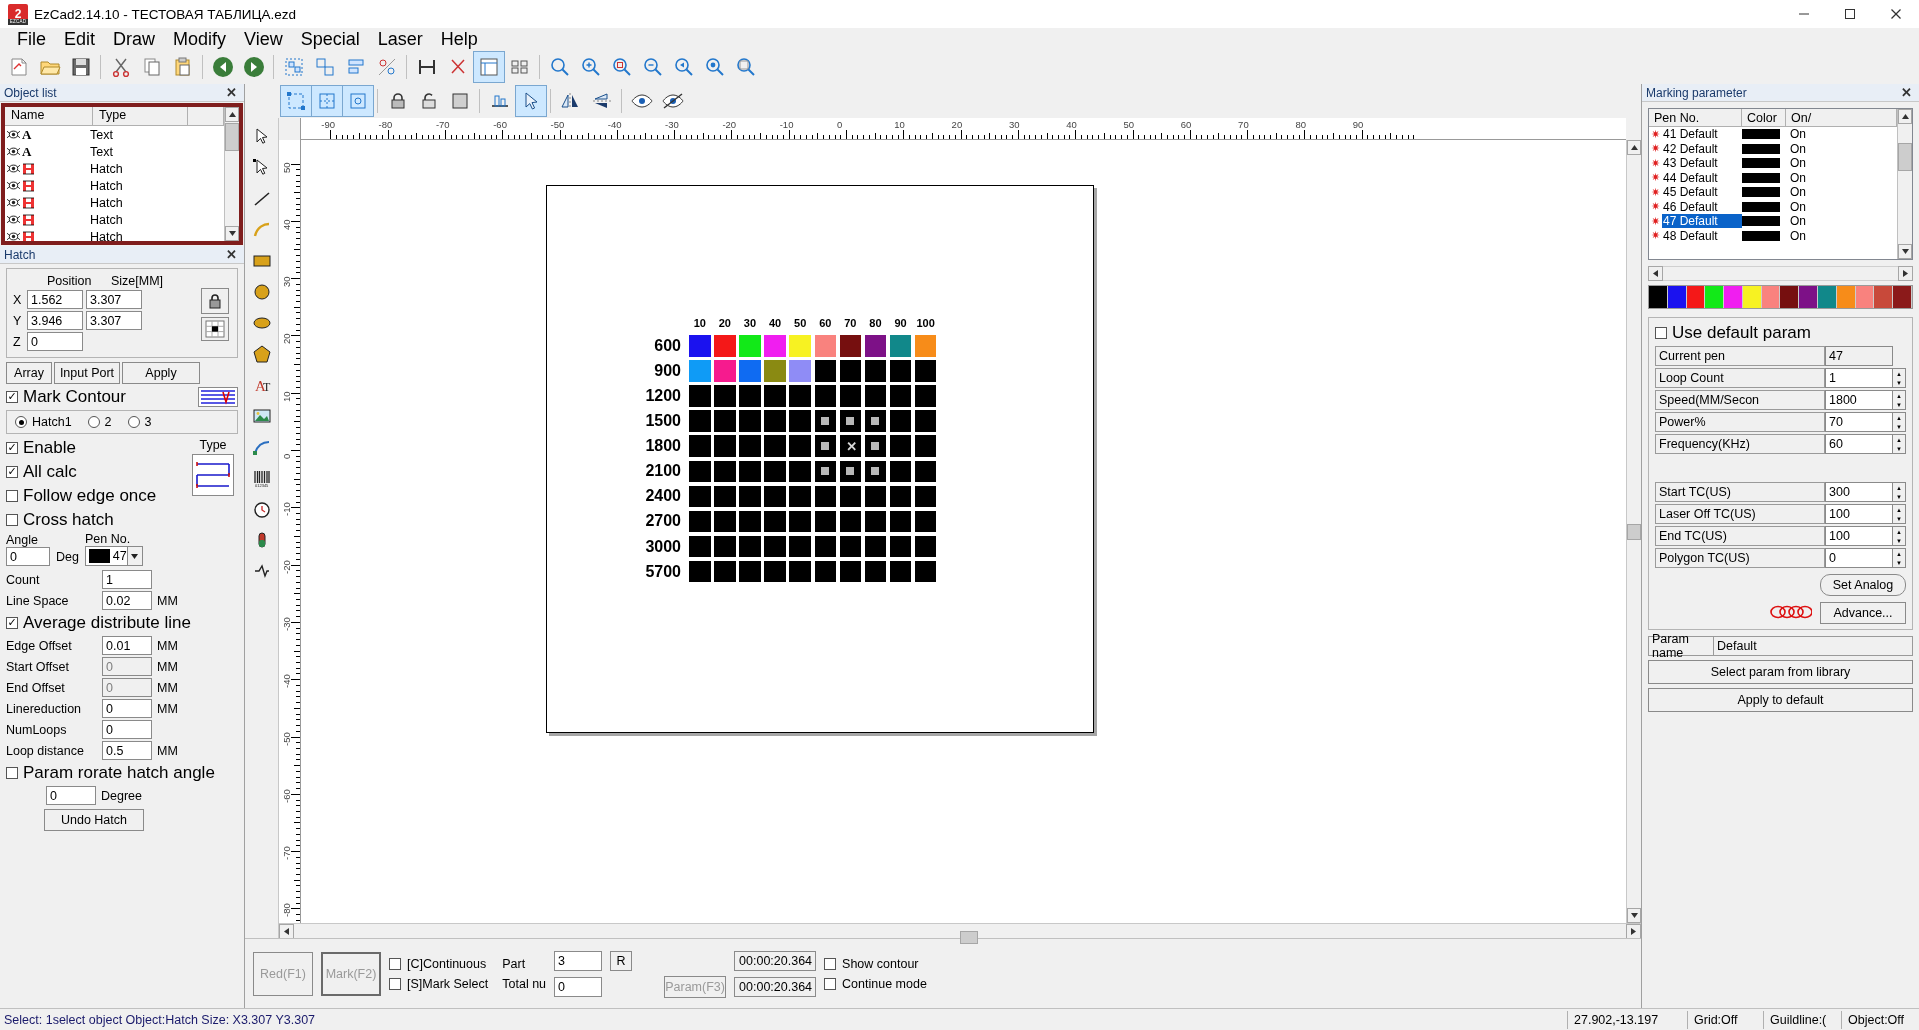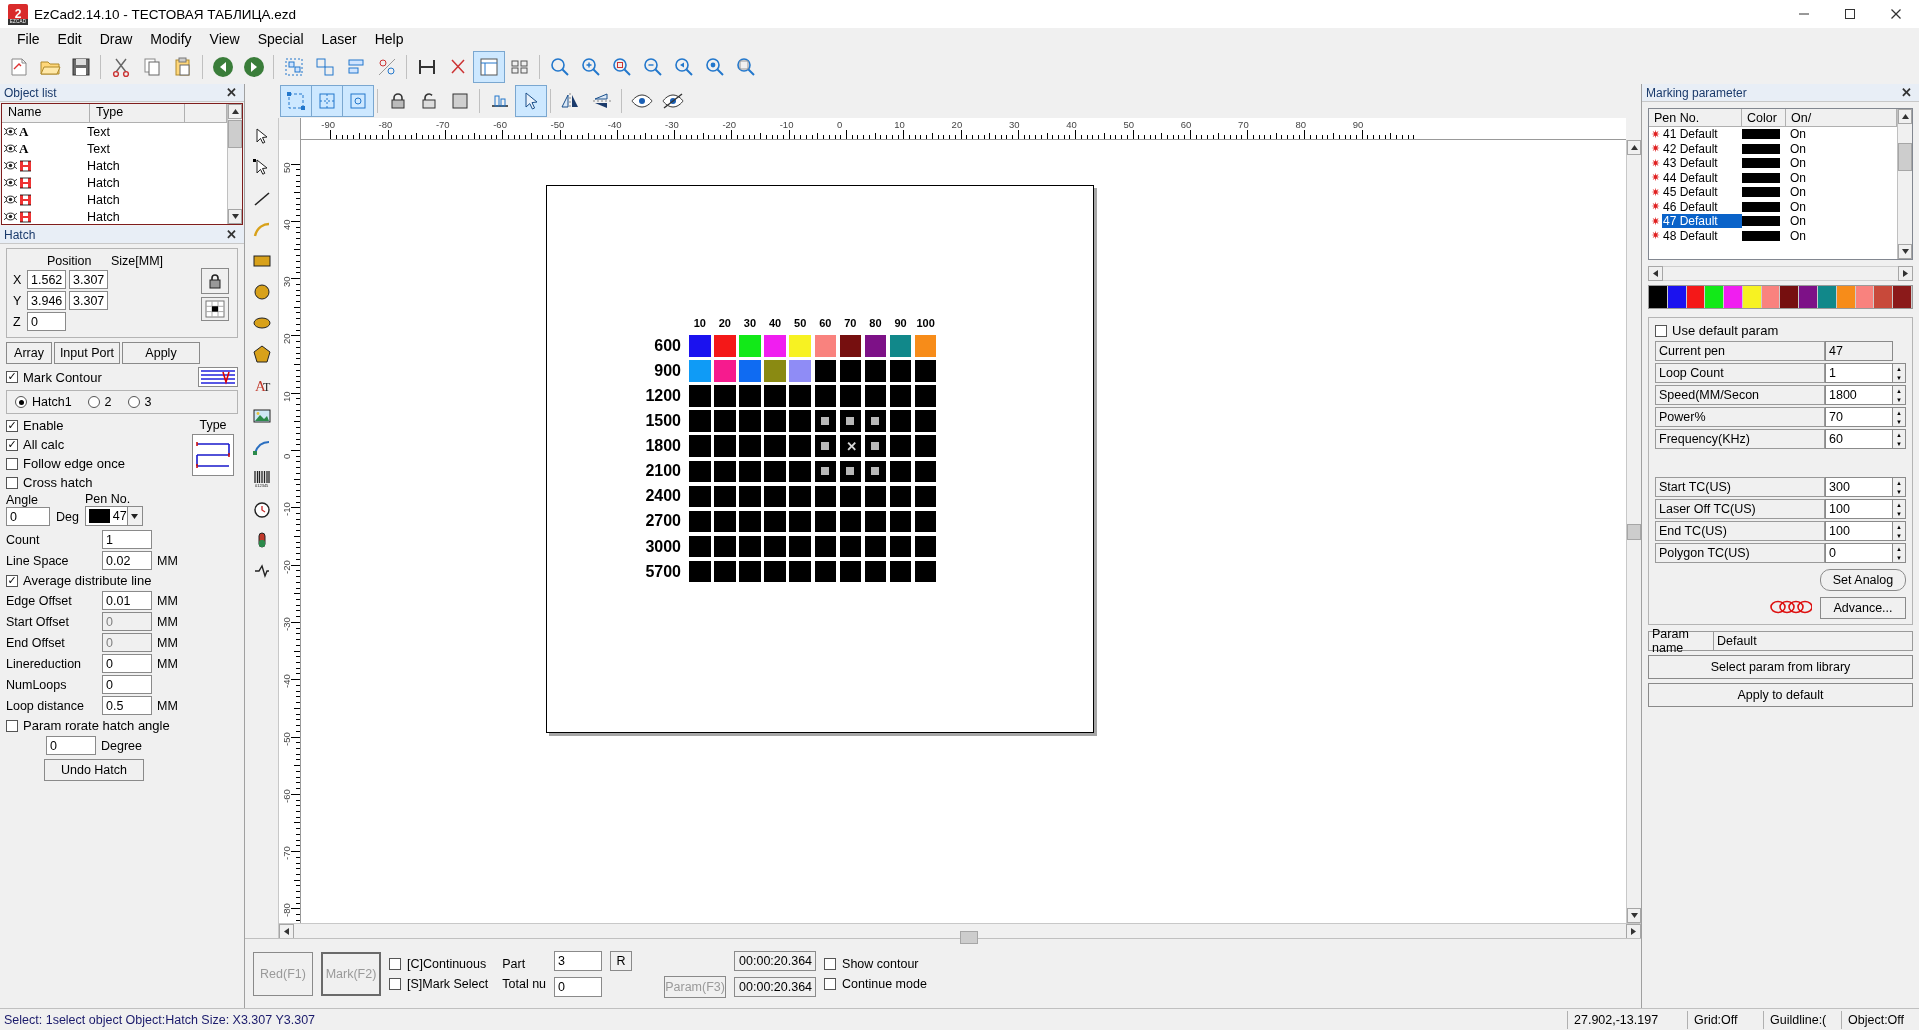--- a/index.html
+++ b/index.html
@@ -21,38 +21,38 @@
      display:flex; align-items:center; justify-content:center; line-height:1; }
   .title-icon .cap { position:absolute; left:0; right:0; bottom:-1px; height:6px; background:#333;
      color:#fff; font-size:4.5px; text-align:center; line-height:6px; letter-spacing:.2px;}
   .title-text { font-size:13.5px; color:#000; }
   .winbtns { margin-left:auto; display:flex; height:28px; }
   .winbtn { width:46px; height:28px; display:flex; align-items:center; justify-content:center; }
   .winbtn svg { display:block; }
 
   
   .menubar { height:22px; background:#f0f0f0; display:flex; align-items:center; padding-left:8px; flex:none; }
-  .menu-item { padding:2px 9px; font-size:14px; }
+  .menu-item { padding:2px 9px; font-size:18px; }
 
   
   .toolbar-row { background:#f0f0f0; display:flex; align-items:center; padding:2px 4px; flex:none; gap:1px; }
   .tb-btn { width:30px; height:30px; display:flex; align-items:center; justify-content:center; position:relative; }
   .tb-sep { width:8px; height:28px; position:relative; }
   .tb-sep::after { content:""; position:absolute; left:3px; top:2px; bottom:2px; width:1px; background:#c0c0c0; }
 
   
   .body-row { display:flex; flex:1; min-height:0; }
 
   
   .left-dock { width:245px; flex:none; display:flex; flex-direction:column; background:#f0f0f0; border-right:1px solid #a0a0a0; }
   .dock-title { height:18px; background:#e8eef6; display:flex; align-items:center; padding:0 4px;
      font-size:12px; color:#1a3a6b; border-bottom:1px solid #c8c8c8; flex:none;}
   .dock-title .x { margin-left:auto; font-size:13px; color:#333; padding:0 3px; font-weight:bold; }
 
-  .objlist-wrap { height:122px; flex:none; display:flex; border:1px solid #7f1d1d; background:#fff; margin:1px; }
+  .objlist-wrap { height:142px; flex:none; display:flex; border:4px solid #7f1d1d; background:#fff; margin:1px; }
   .objlist { flex:1; overflow:hidden; }
   .objlist-head { display:flex; height:19px; background:#f0f0f0; border-bottom:1px solid #b0b0b0; }
   .objlist-head div { border-right:1px solid #b0b0b0; padding:1px 6px; font-size:12.5px; }
   .oh-name { width:88px; } .oh-type { width:95px; } .oh-rest { flex:1; }
   .obj-row { display:flex; align-items:center; height:17px; font-size:12.5px; color:#000; }
   .obj-eye { width:17px; display:flex; align-items:center; justify-content:center; flex:none; }
   .obj-nm { width:68px; display:flex; align-items:center; gap:3px; }
   .obj-ty { width:95px; }
   .vscroll { width:15px; background:#f0f0f0; border-left:1px solid #c0c0c0; display:flex; flex-direction:column; flex:none;}
   .vs-arrow { height:15px; background:#f0f0f0; border:1px solid #a6a6a6; display:flex; align-items:center; justify-content:center; }
@@ -61,29 +61,29 @@
 
   .prop-panel { flex:1; overflow:hidden; display:flex; flex-direction:column; }
   .grp { border:1px solid #b4b4b4; margin:4px 6px 2px 6px; padding:5px 6px 6px 6px; position:relative; }
   .pos-head { display:flex; font-size:12.5px; padding-left:14px; }
   .pos-head span:first-child { width:64px;margin-left:20px; }
   .row-xyz { display:flex; align-items:center; gap:3px; margin-top:2px; }
   .row-xyz .lab { width:11px; font-size:12.5px; }
   .inp { border:1px solid #8a8a8a; background:#fff; height:19px; font-size:12.5px; padding:1px 3px;
      font-family:"Liberation Sans", sans-serif; outline:none; }
   .inp.ro { background:#f0f0f0; color:#808080; }
-  .w62 { width:39px; } .w44 {width:44px;} .w50{width:50px;}
+  .w62 { width:56px; } .w44 {width:44px;} .w50{width:50px;}
   .lockbtn { width:28px; height:26px; border:1px solid #8a8a8a; background:#f0f0f0; display:flex;
      align-items:center; justify-content:center; margin-left:4px; }
   .anchorbtn { width:28px; height:24px; border:1px solid #8a8a8a; background:#f0f0f0; display:flex;
      align-items:center; justify-content:center; margin-left:4px; margin-top:3px; }
   .btn3 { display:flex; gap:2px; padding:2px 6px; }
   .btn { border:1px solid #8a8a8a; background:#f0f0f0; height:22px; font-size:12.5px;
      display:flex; align-items:center; justify-content:center; font-family:"Liberation Sans", sans-serif; }
-  .cb-row { display:flex; align-items:center; gap:5px; padding:2px 6px; font-size:13px; }
+  .cb-row { display:flex; align-items:center; gap:5px; padding:2px 6px; font-size:17px; }
   .cb { width:12px; height:12px; border:1px solid #555; background:#fff; display:flex;
      align-items:center; justify-content:center; flex:none; }
   .cb.on::after { content:"✓"; font-size:11px; line-height:1; color:#000; margin-top:-1px;}
   .rb { width:12px; height:12px; border:1px solid #555; border-radius:50%; background:#fff;
      display:flex; align-items:center; justify-content:center; flex:none; }
   .rb.on::after { content:""; width:5px; height:5px; border-radius:50%; background:#000; }
   .hatchsel { border:1px solid #b4b4b4; margin:2px 6px; padding:4px 8px; display:flex; gap:16px; align-items:center; font-size:12.5px;}
   .typebtn { width:42px; height:42px; border:1px solid #8a8a8a; background:#fff; }
   .fieldrow { display:flex; align-items:center; padding:1px 6px; font-size:12.5px; height:21px; }
   .fieldrow .lb { width:96px; }

